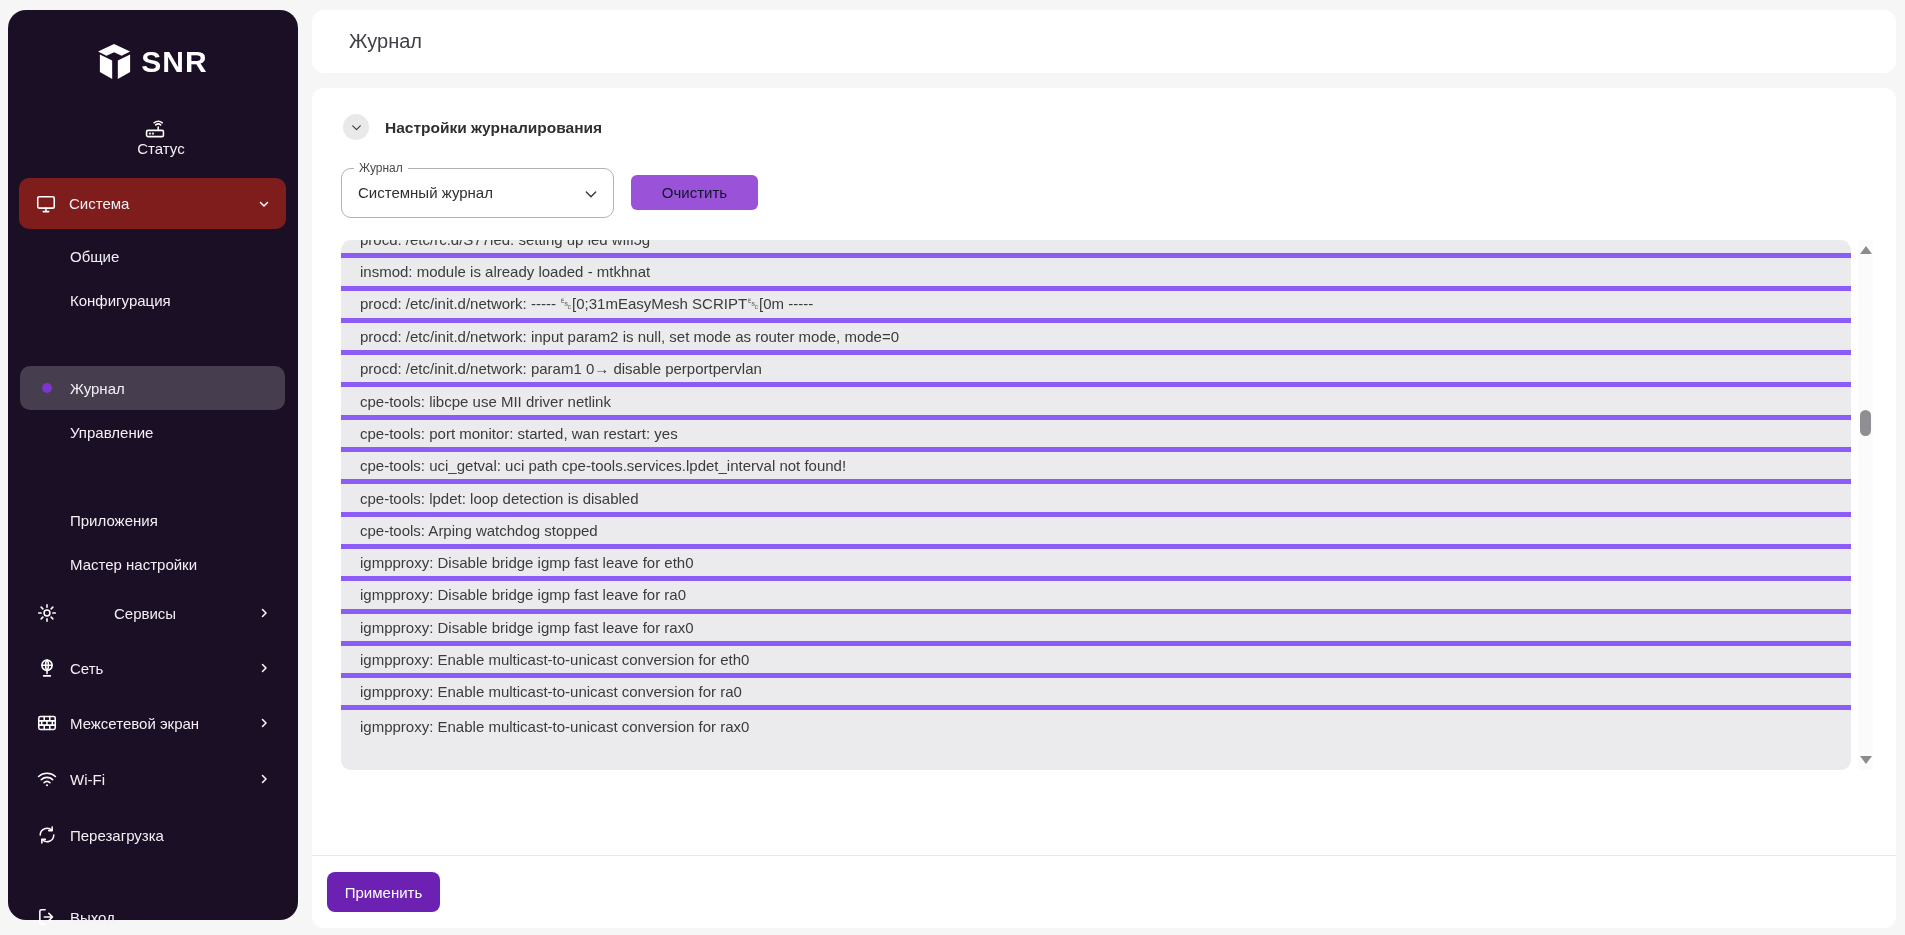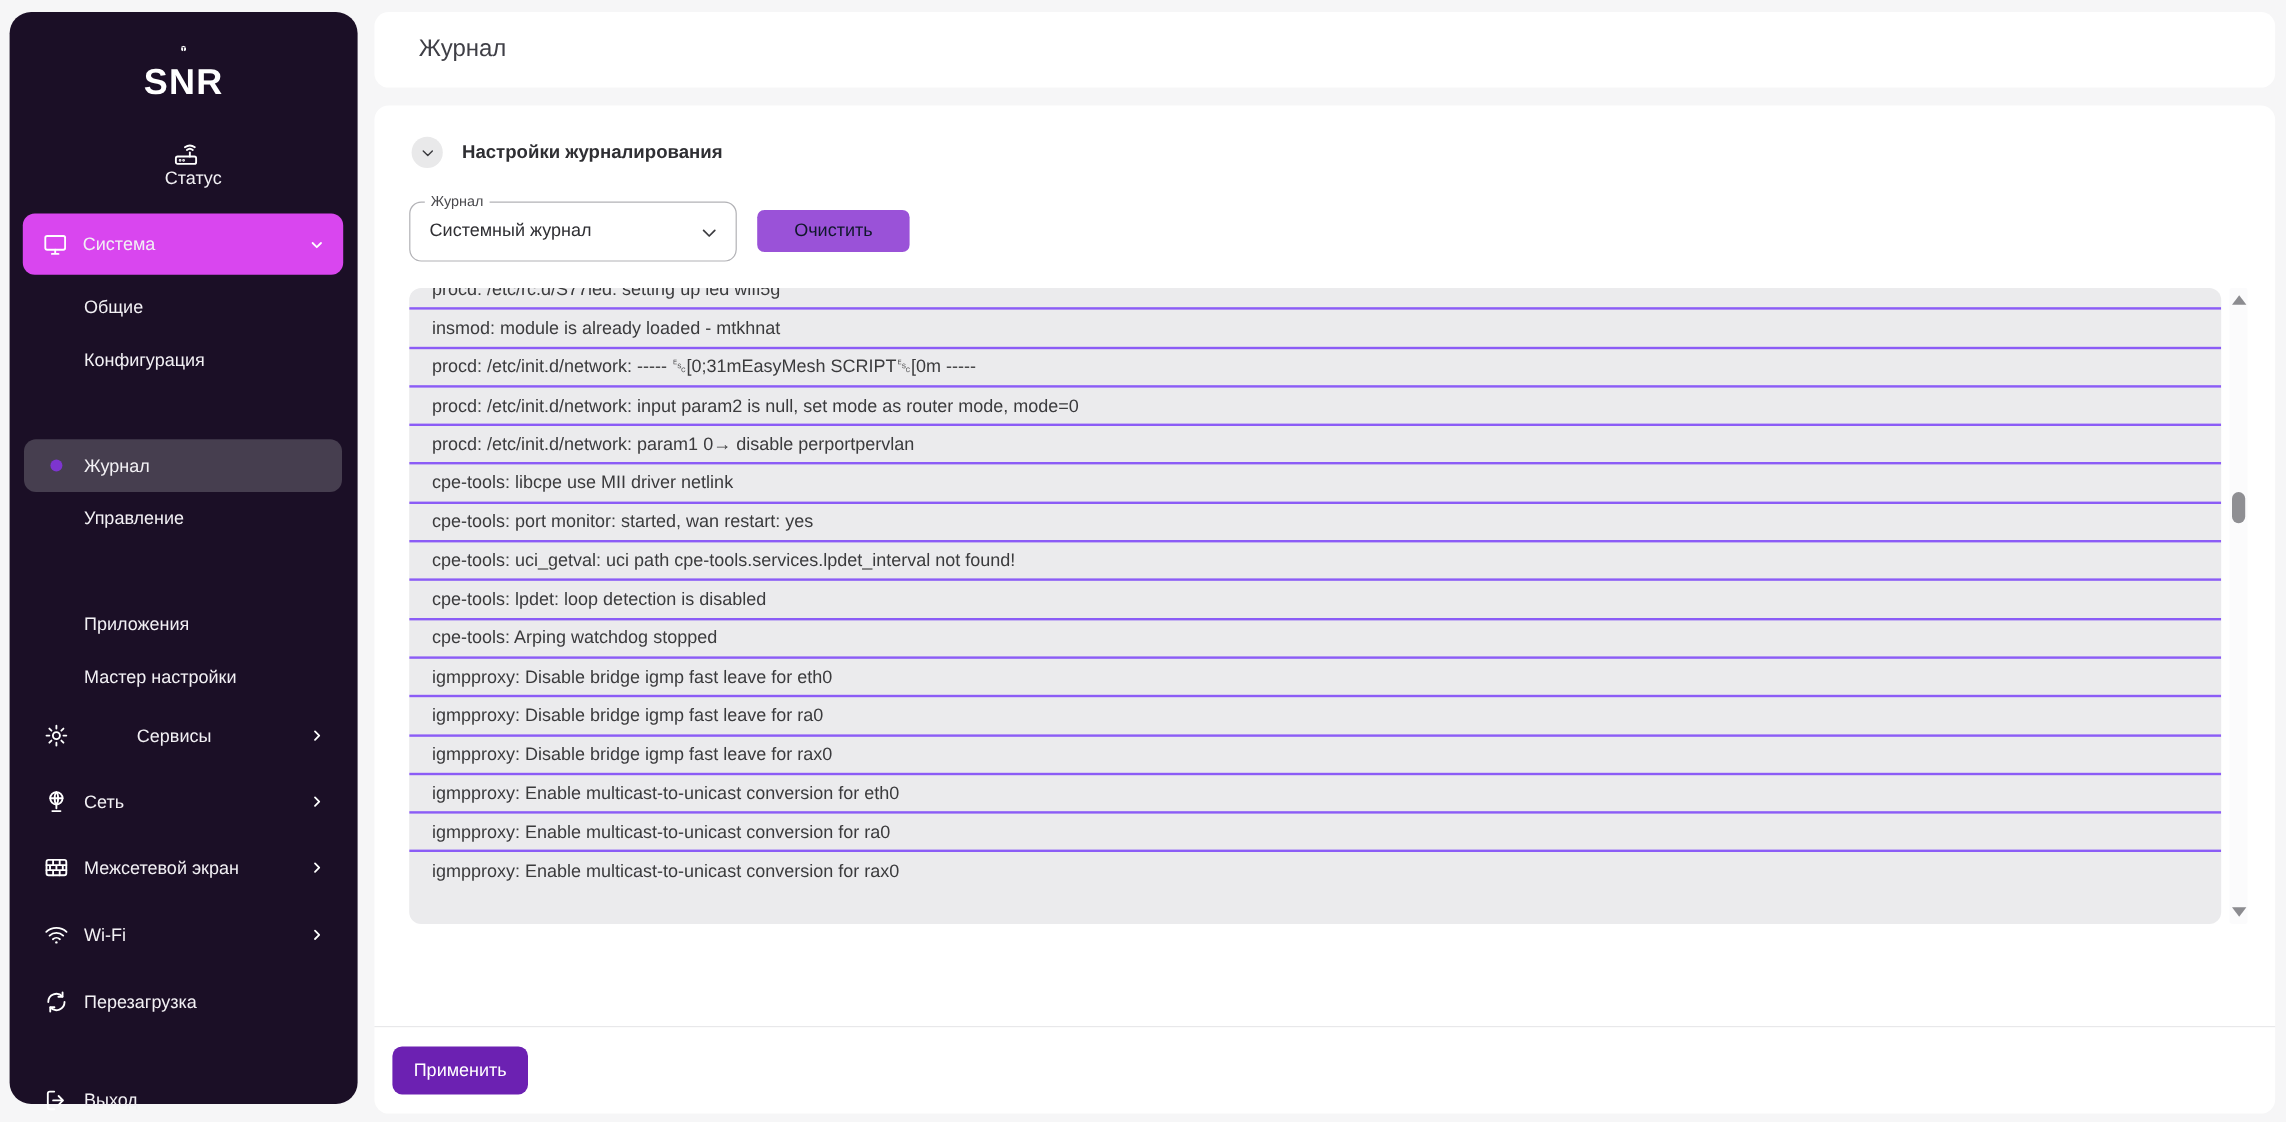--- a/index.html
+++ b/index.html
@@ -3,28 +3,28 @@
 <meta charset="utf-8">
 <style>
   * { margin:0; padding:0; box-sizing:border-box; }
   html,body { width:1905px; height:935px; overflow:hidden;
     font-family:"Liberation Sans", sans-serif; background:#f6f6f7; }
 
   
   .sidebar { position:absolute; left:8px; top:10px; width:290px; height:910px;
     background:#1b0f26; border-radius:18px; color:#f2f0f4; }
   .logo { position:absolute; top:28px; left:0; width:100%; height:48px;
-    display:flex; align-items:center; justify-content:center; gap:9px;flex-direction:column; }
+    display:flex; align-items:center; justify-content:center; gap:9px; }
   .logo-text { font-size:30px; font-weight:700; letter-spacing:1px; color:#ffffff; }
   .nav-item { position:absolute; left:12px; right:12px; height:50px;
     display:flex; align-items:center; padding-left:16px; cursor:pointer;
     font-size:15px; border-radius:10px; }
   .nav-item .ni-icon { width:22px; height:22px; margin-right:12px; flex:0 0 22px; }
   .nav-item .chev { position:absolute; right:16px; width:12px; height:12px; }
-  .nav-item.active-top { background:#d946ef; left:11px; }
+  .nav-item.active-top { background:#7f1d1d; left:11px; }
   .nav-sub { position:absolute; left:12px; right:13px; height:44px;
     display:flex; align-items:center; padding-left:50px; cursor:pointer;
     font-size:15px; border-radius:10px; }
   .nav-sub.active-sub { background:#463e4f; }
   .sub-dot { position:absolute; left:22px; width:10px; height:10px; border-radius:50%;
     background:#7d35cf; }
   svg.stroke { fill:none; stroke:#ffffff; stroke-width:1.7; stroke-linecap:round; stroke-linejoin:round; }
 
   
   .header-card { position:absolute; left:312px; top:10px; width:1584px; height:63px;
@@ -48,21 +48,21 @@
   svg.dark { fill:none; stroke:#3c3c40; stroke-width:2.2; stroke-linecap:round; stroke-linejoin:round; }
 
   .clear-btn { position:absolute; left:319px; top:87px; width:127px; height:35px;
     background:#9a52d8; color:#0f172a; font-size:15px; border:none; border-radius:6px;
     cursor:pointer; font-family:"Liberation Sans",sans-serif; }
 
   .log-panel { position:absolute; left:29px; top:152px; width:1510px; height:530px;
     background:#ebebed; border-radius:10px; overflow:hidden; }
   .log-list { margin-top:-14px; }
   .log-row { height:32.3px; display:flex; align-items:center; padding-left:19px;
-    font-size:15px; color:#3b3b3d; border-bottom:2px solid #8b5cf6; white-space:nowrap; }
+    font-size:15px; color:#3b3b3d; border-bottom:5px solid #8b5cf6; white-space:nowrap; }
   .log-row:last-child { border-bottom:none; }
 
   
   .scrollbar { position:absolute; left:1546px; top:152px; width:15px; height:530px;
     background:#fbfbfc; border-radius:2px; }
   .sb-up, .sb-down { position:absolute; left:1.5px; width:0; height:0; cursor:pointer; }
   .sb-up { top:6px; border-left:6px solid transparent; border-right:6px solid transparent;
     border-bottom:8px solid #8c8c90; }
   .sb-down { bottom:6px; border-left:6px solid transparent; border-right:6px solid transparent;
     border-top:8px solid #8c8c90; }

